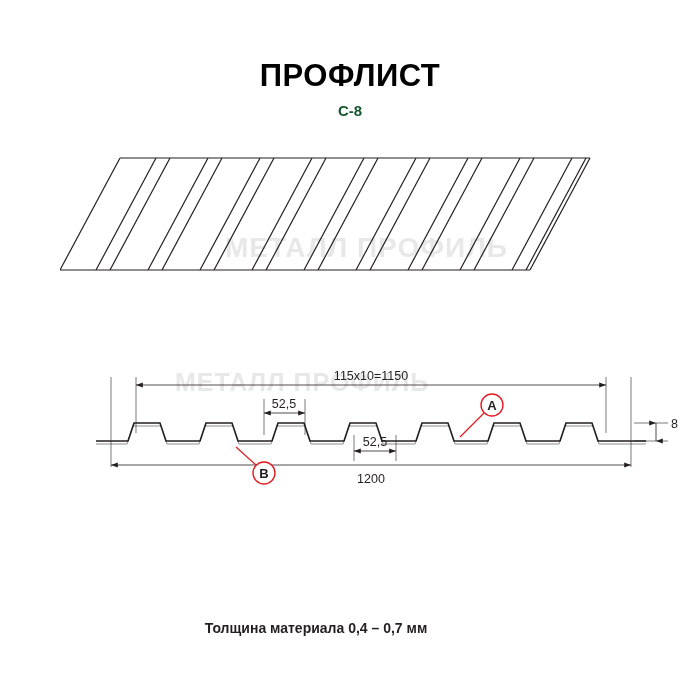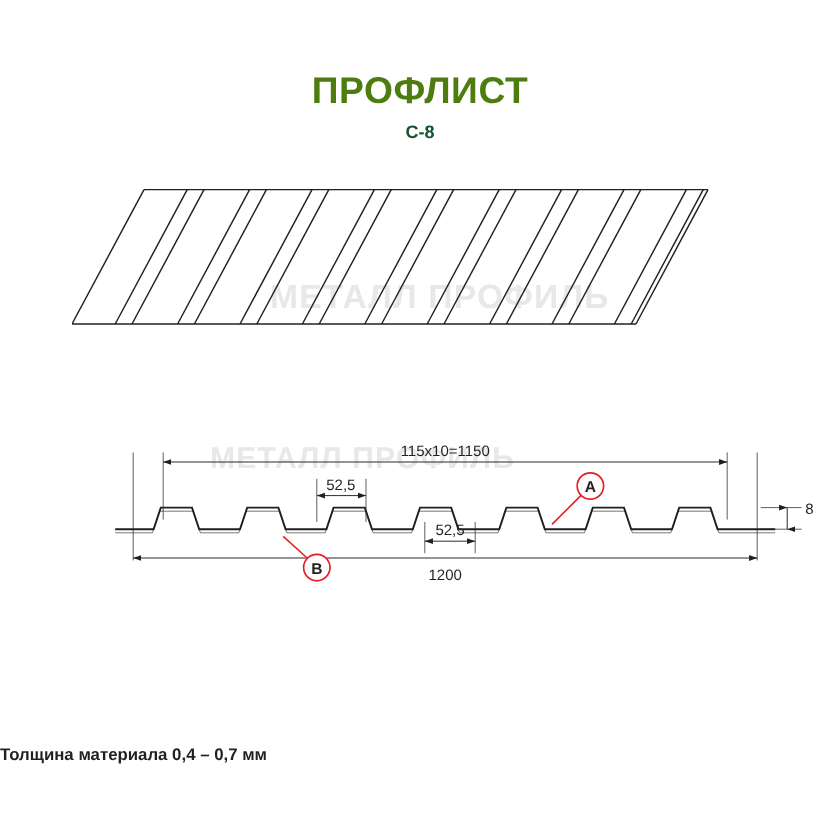--- a/index.html
+++ b/index.html
@@ -22,37 +22,38 @@
   }
   .title {
     position: absolute;
     top: 58px;
     left: 0;
     width: 700px;
     text-align: center;
     font-size: 31px;
     font-weight: bold;
     letter-spacing: 0.5px;
-    color: #4d7c0f;
+    color: #000000;
   }
   .subtitle {
     position: absolute;
     top: 102px;
     left: 0;
     width: 700px;
     text-align: center;
     font-size: 15px;
     font-weight: bold;
     color: #14532d;
   }
   .footer-note {
     position: absolute;
     top: 620px;
     left: 0;
     width: 632px;
+    text-align: center;
     font-size: 14px;
     font-weight: bold;
     color: #231f20;
   }
   .iso-wrap {
     position: absolute;
     top: 140px;
     left: 60px;
     width: 590px;
     height: 165px;

